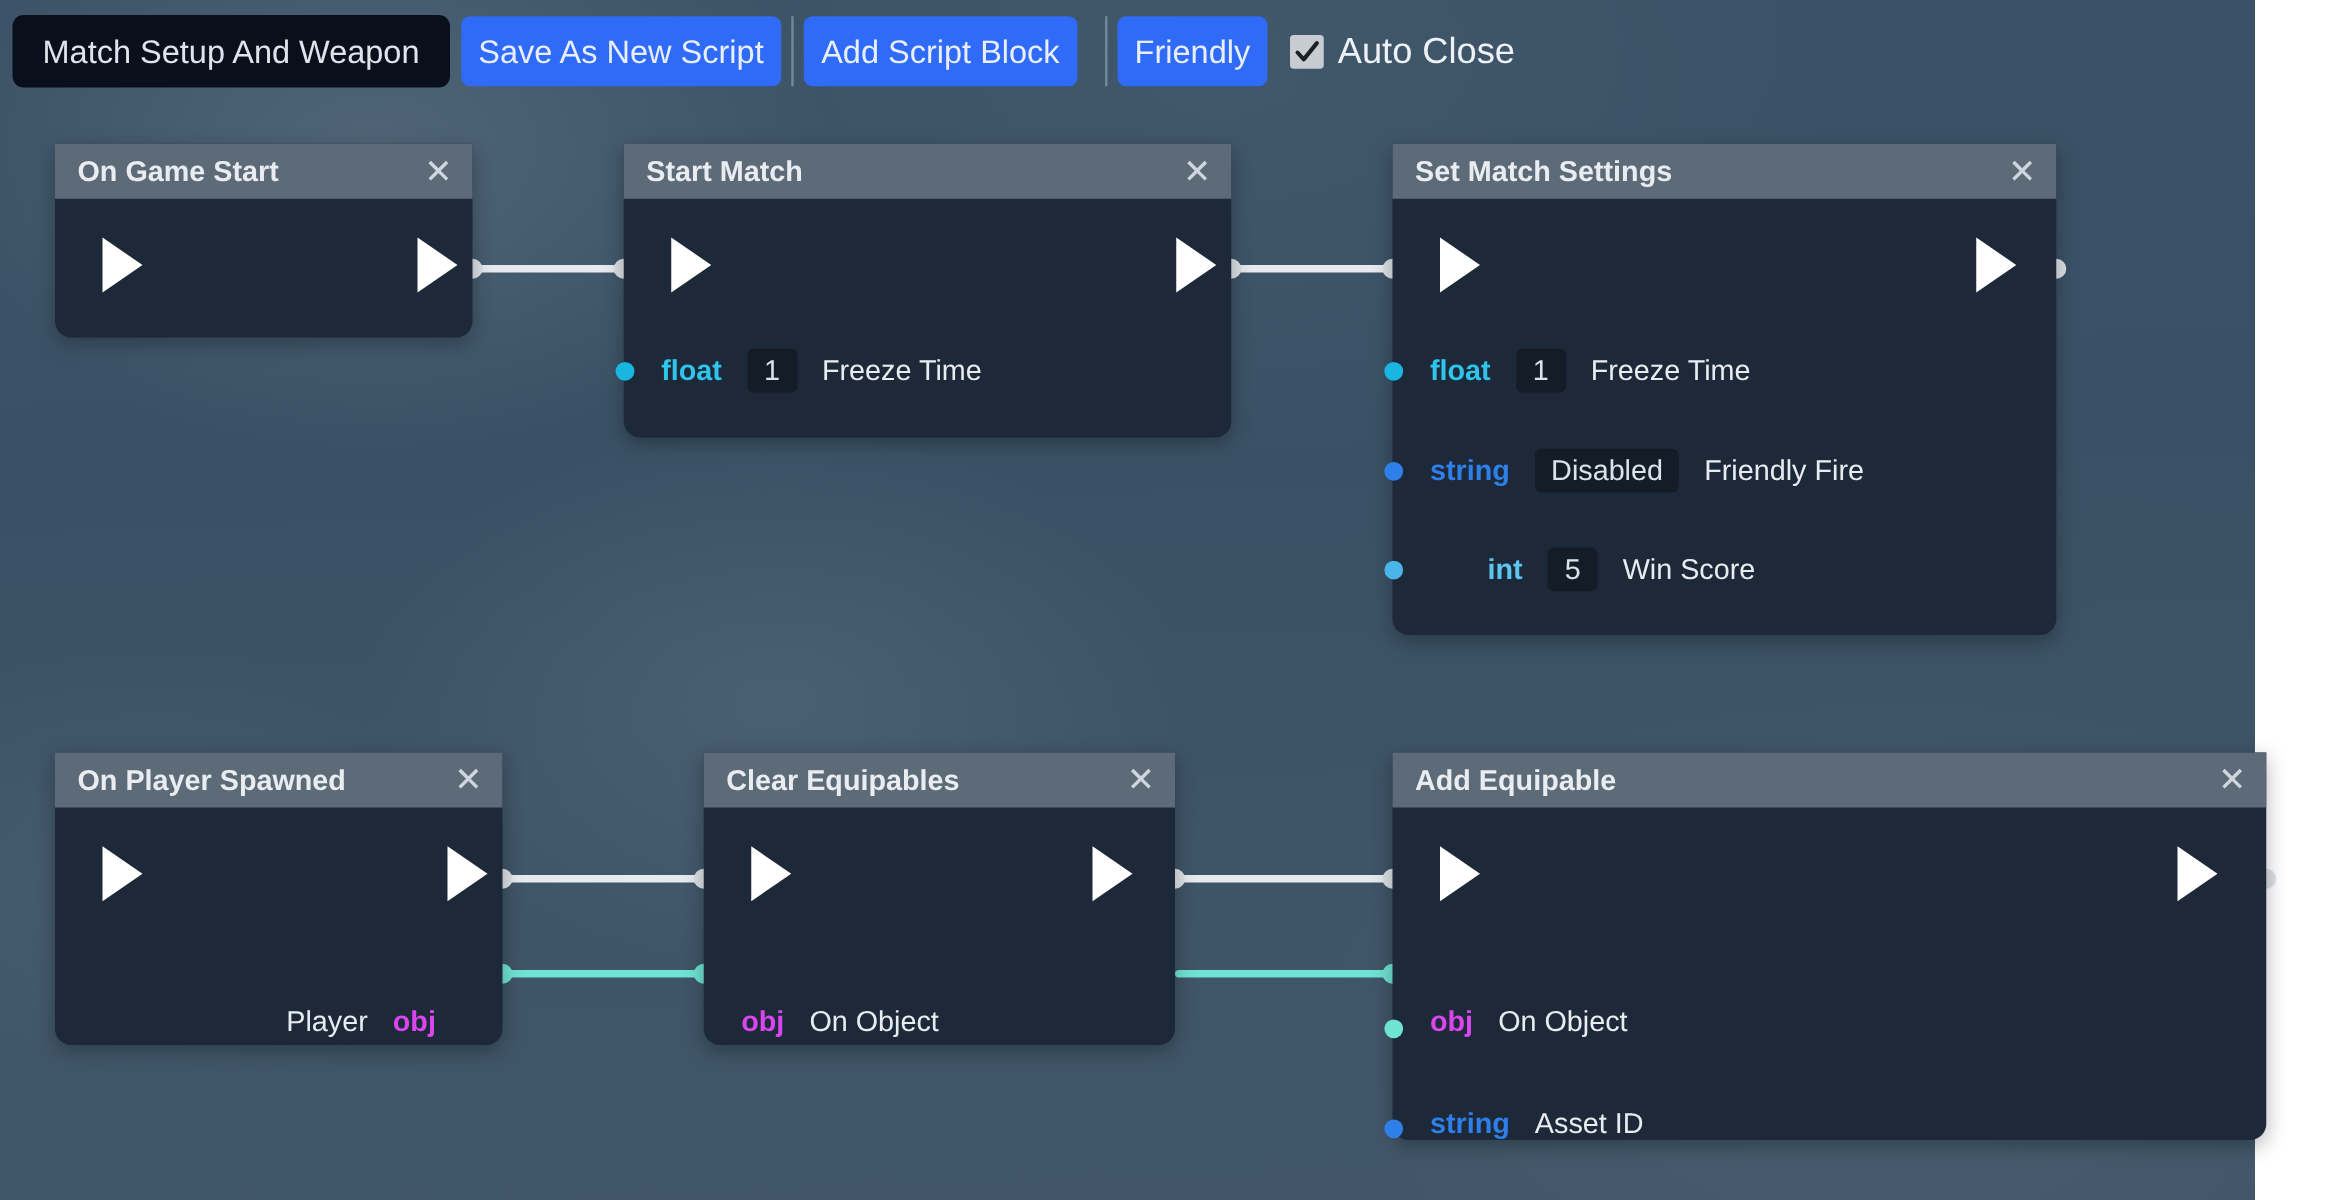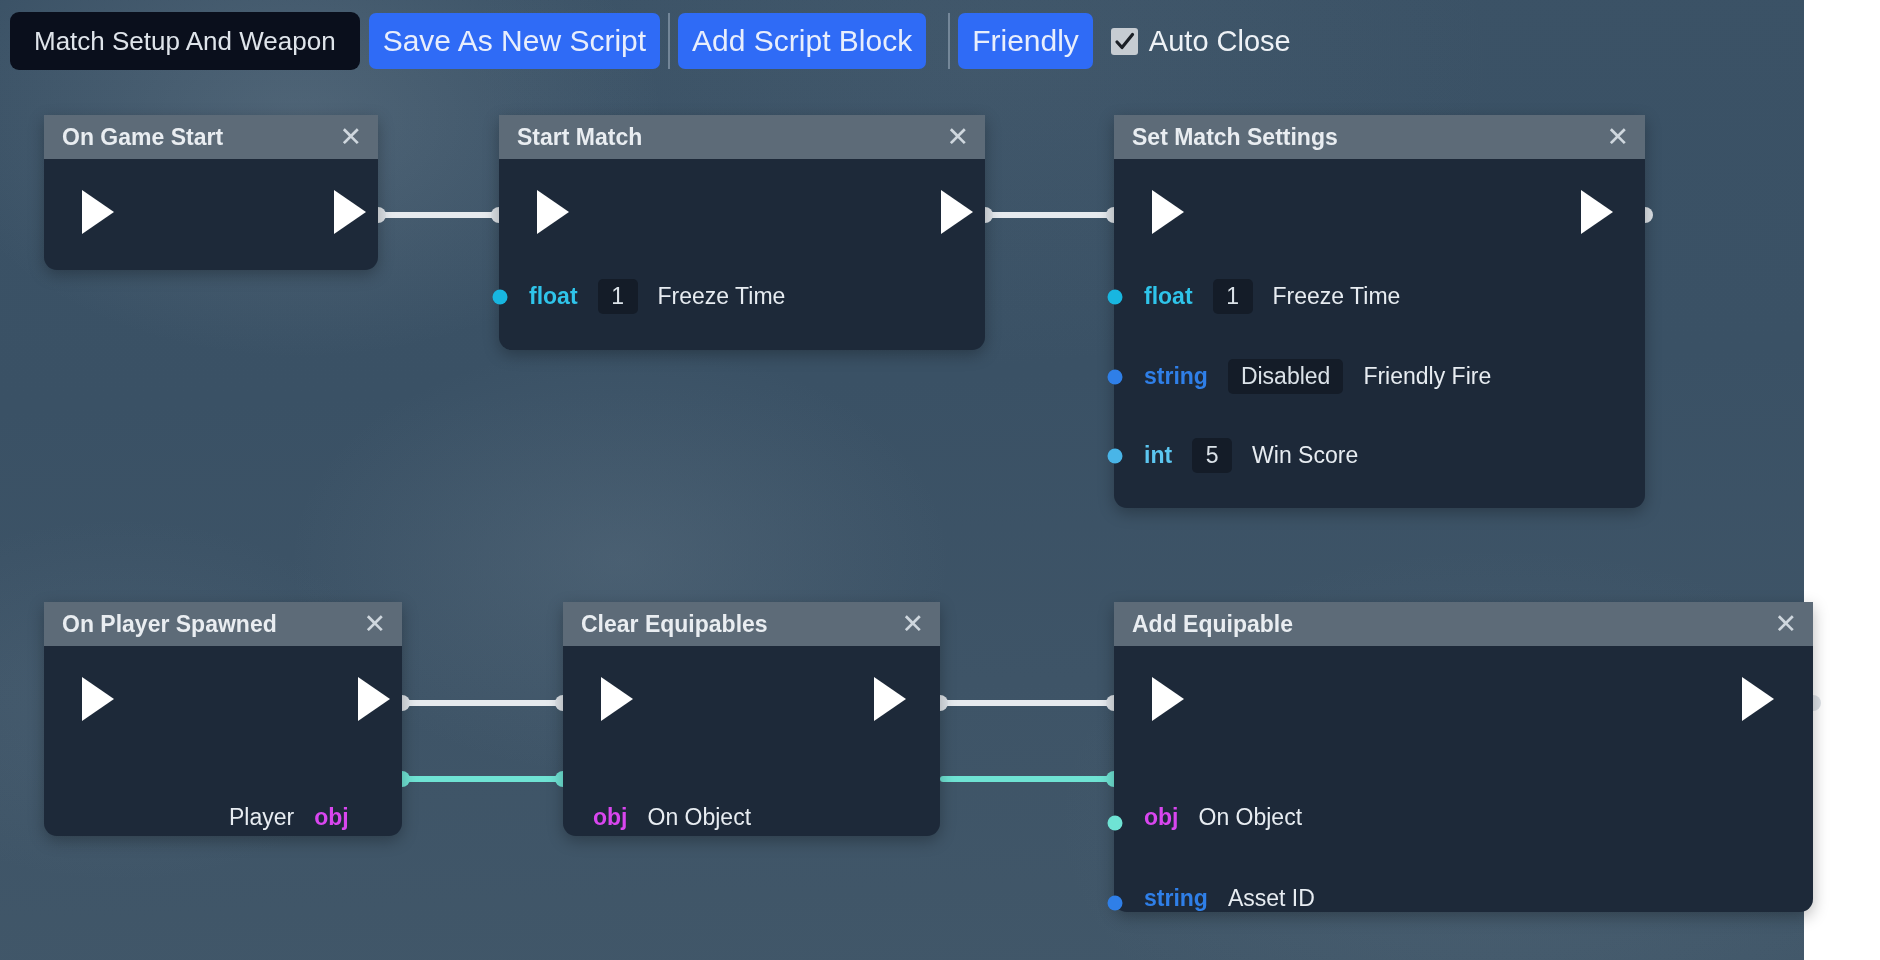--- a/index.html
+++ b/index.html
@@ -51,21 +51,21 @@
     white-space: nowrap;
     cursor: pointer;
   }
 
   .tb-btn {
     height: 56px;
     background: #2f6bf6;
     color: #e8eefc;
     border: none;
     border-radius: 7px;
-    font-size: 30px;
+    font-size: 26px;
     font-family: "Liberation Sans", sans-serif;
     padding: 0 14px;
     line-height: 56px;
     white-space: nowrap;
     cursor: pointer;
   }
 
   .tb-sep {
     width: 2px;
     height: 56px;
@@ -161,21 +161,21 @@
     gap: 20px;
     white-space: nowrap;
   }
   .ptype {
     font-size: 23px;
     font-weight: bold;
     font-family: "Liberation Sans", sans-serif;
   }
   .t-float  { color: #2fc4ea; }
   .t-string { color: #2f7fe8; }
-  .t-int    { color: #5cc6f0; }
+  .t-int    { color: #5cc6f0; margin-left: 46px; }
   .t-obj    { color: #d946ef; }
 
   .pvalue {
     background: #141c28;
     color: #dbe2e8;
     border-radius: 5px;
     font-size: 23px;
     font-family: "Liberation Sans", sans-serif;
     padding: 4px 13px;
     min-width: 40px;

